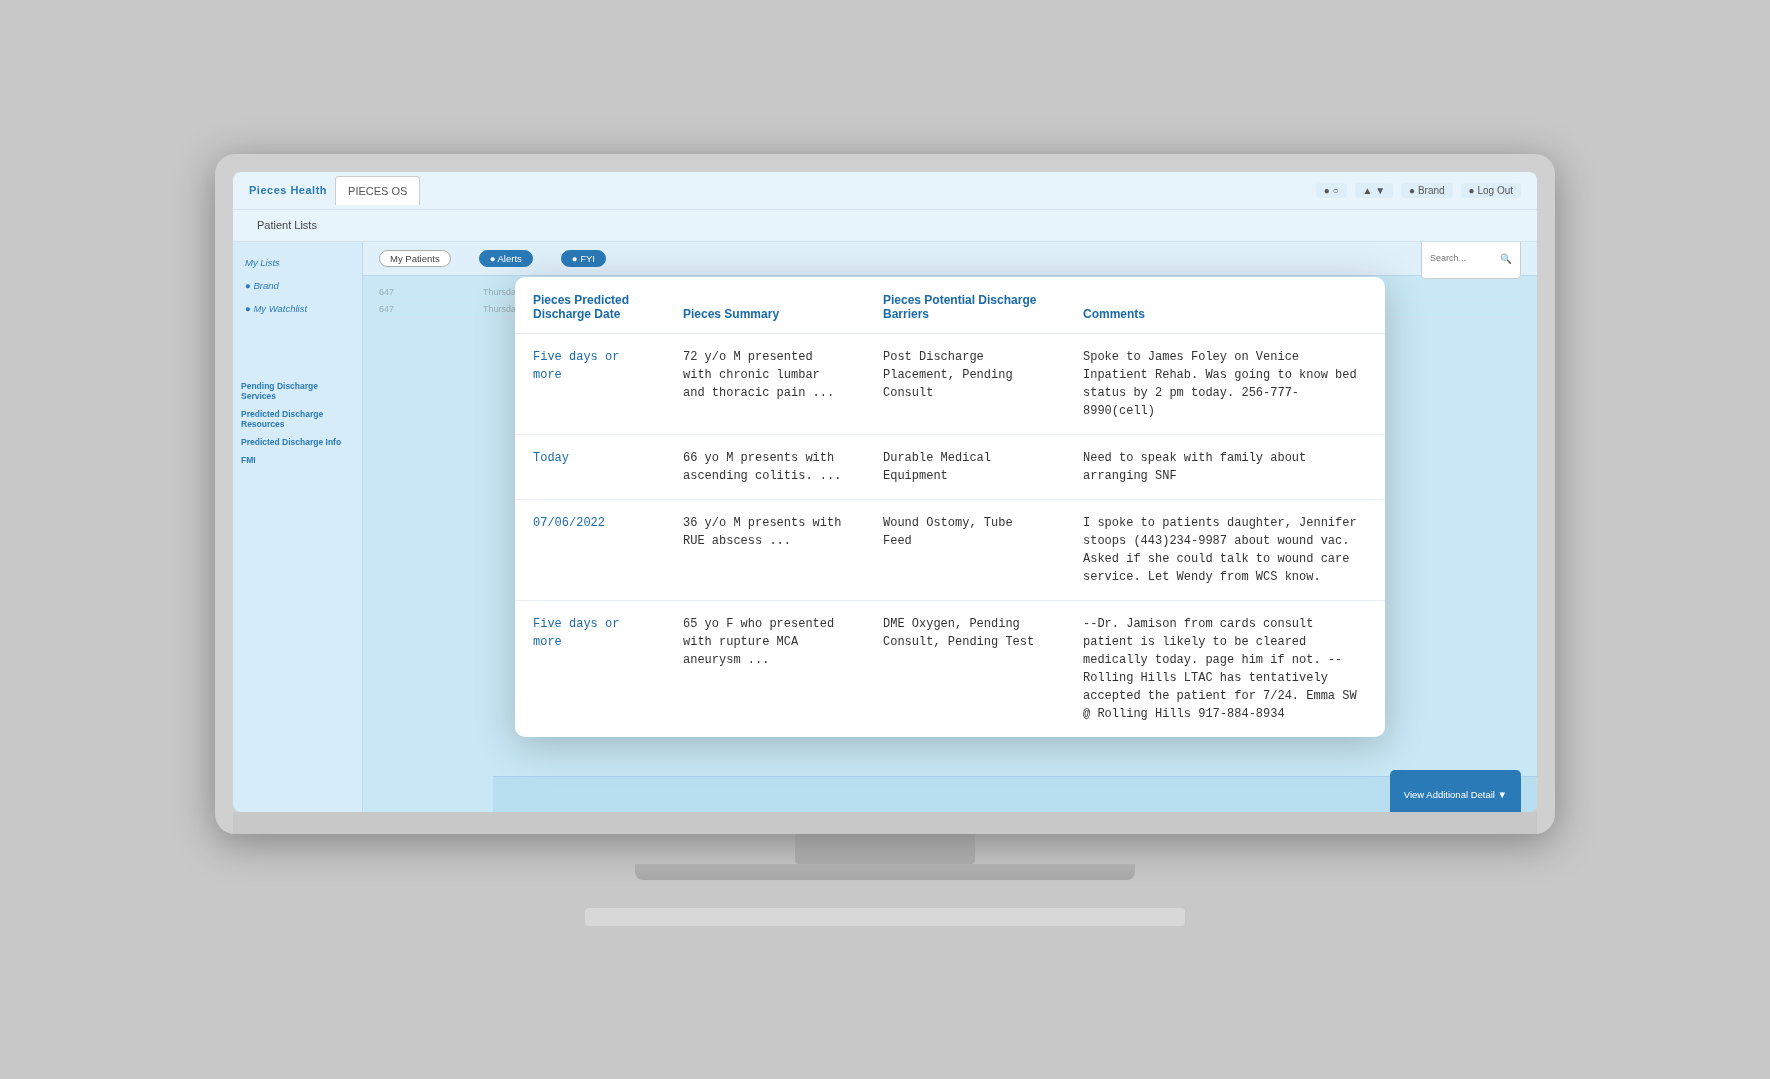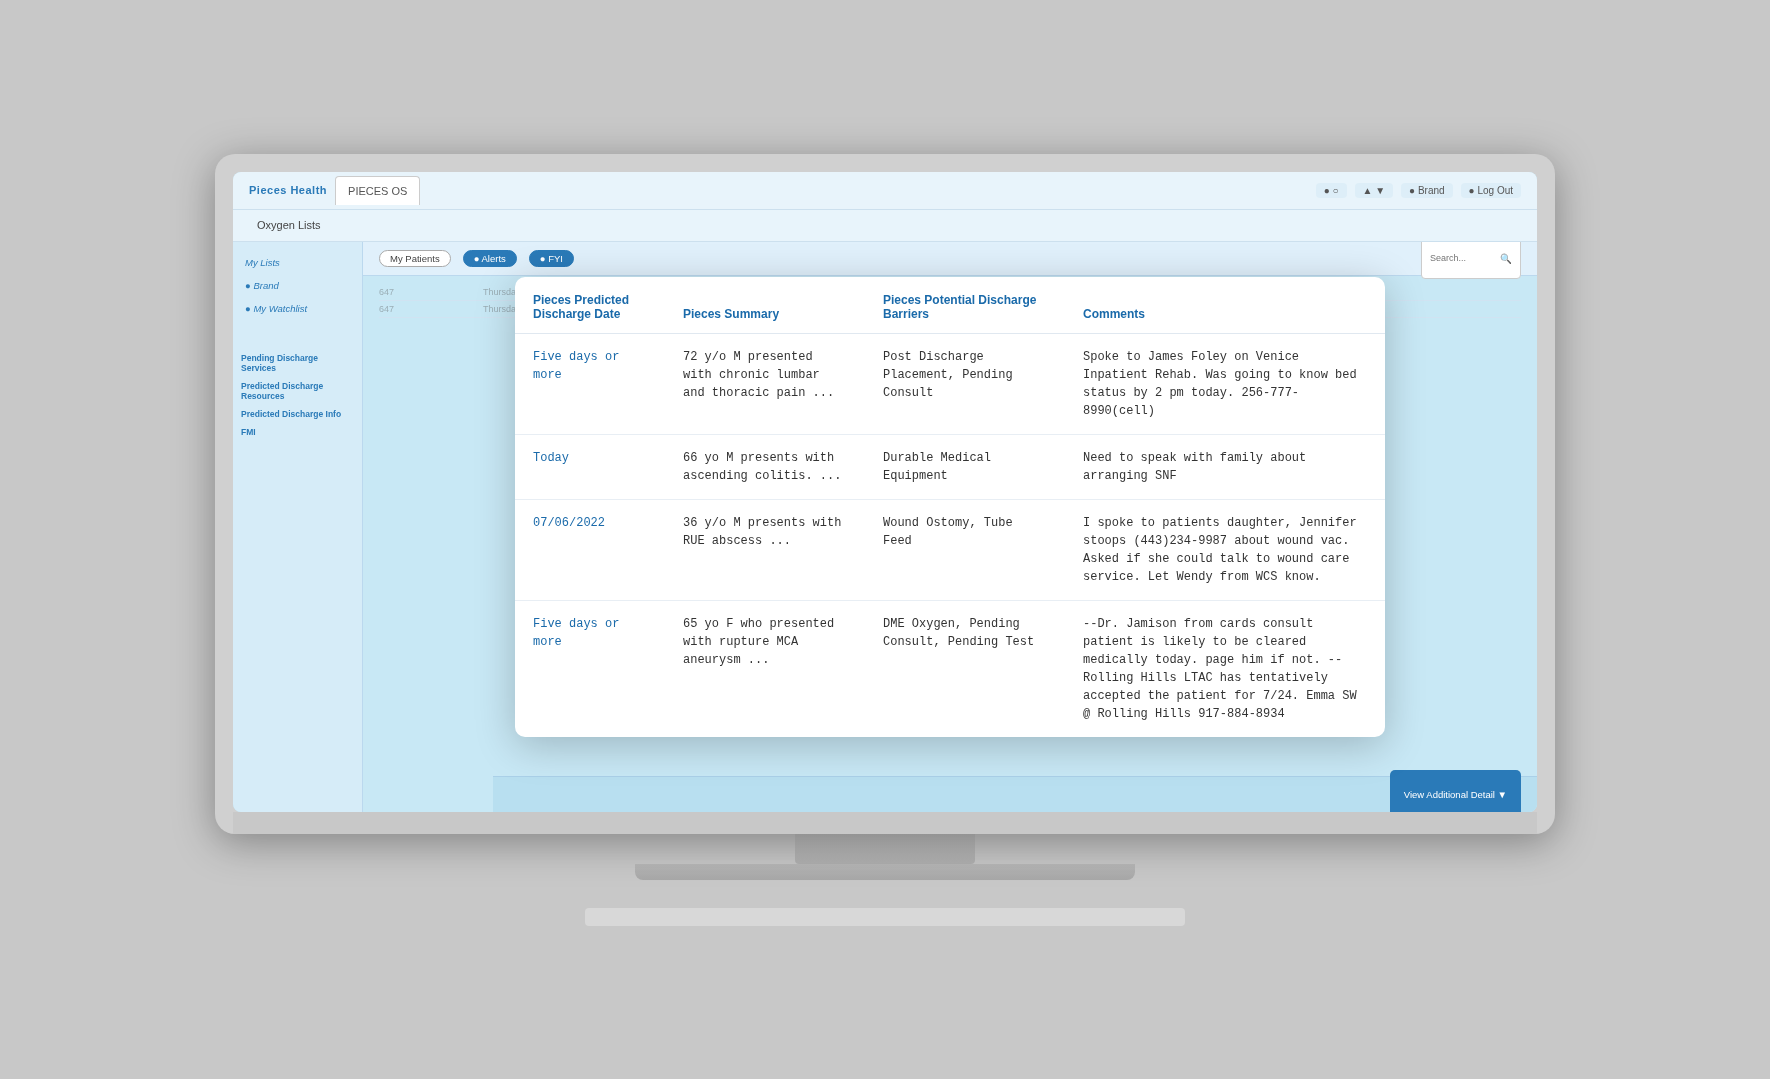--- a/index.html
+++ b/index.html
@@ -124,21 +124,21 @@
       position: relative;
       overflow: hidden;
     }
 
     
     .filter-bar {
       background: #e0f0fb;
       padding: 8px 16px;
       display: flex;
       align-items: center;
-      gap: 12px;
+      gap: 28px;
       border-bottom: 1px solid #bbd8ee;
       height: 34px;
     }
 
     .filter-chip {
       background: #fff;
       border: 1px solid #aaa;
       border-radius: 12px;
       padding: 2px 10px;
       font-size: 9.5px;
@@ -367,31 +367,31 @@
       <span class="app-tab">PIECES OS</span>
       <div class="top-right-icons">
         <span>● ○</span>
         <span>▲ ▼</span>
         <span>● Brand</span>
         <span>● Log Out</span>
       </div>
     </div>
 
     <div class="second-bar">
-      <span class="second-bar-title">Oxygen Lists</span>
+      <span class="second-bar-title">Patient Lists</span>
     </div>
 
     <div class="main-area">
 
       <div class="sidebar">
         <div class="sidebar-item">My Lists</div>
         <div class="sidebar-item">● Brand</div>
         <div class="sidebar-item">● My Watchlist</div>
 
-        <div style="margin-top:32px;">
+        <div style="margin-top:60px;">
           <div class="info-panel-item">Pending Discharge Services</div>
           <div class="info-panel-value"></div>
           <div class="info-panel-item">Predicted Discharge Resources</div>
           <div class="info-panel-value"></div>
           <div class="info-panel-item">Predicted Discharge Info</div>
           <div class="info-panel-value"></div>
           <div class="info-panel-item">FMI</div>
         </div>
       </div>
 

